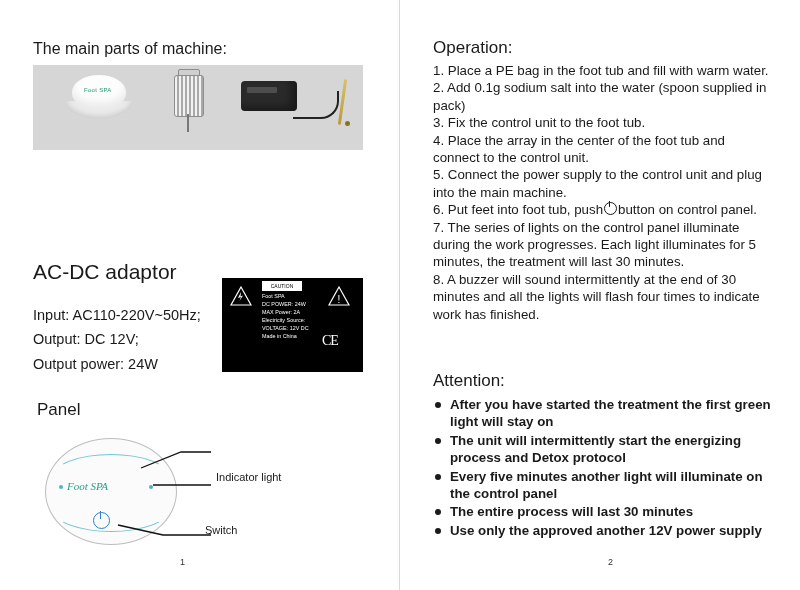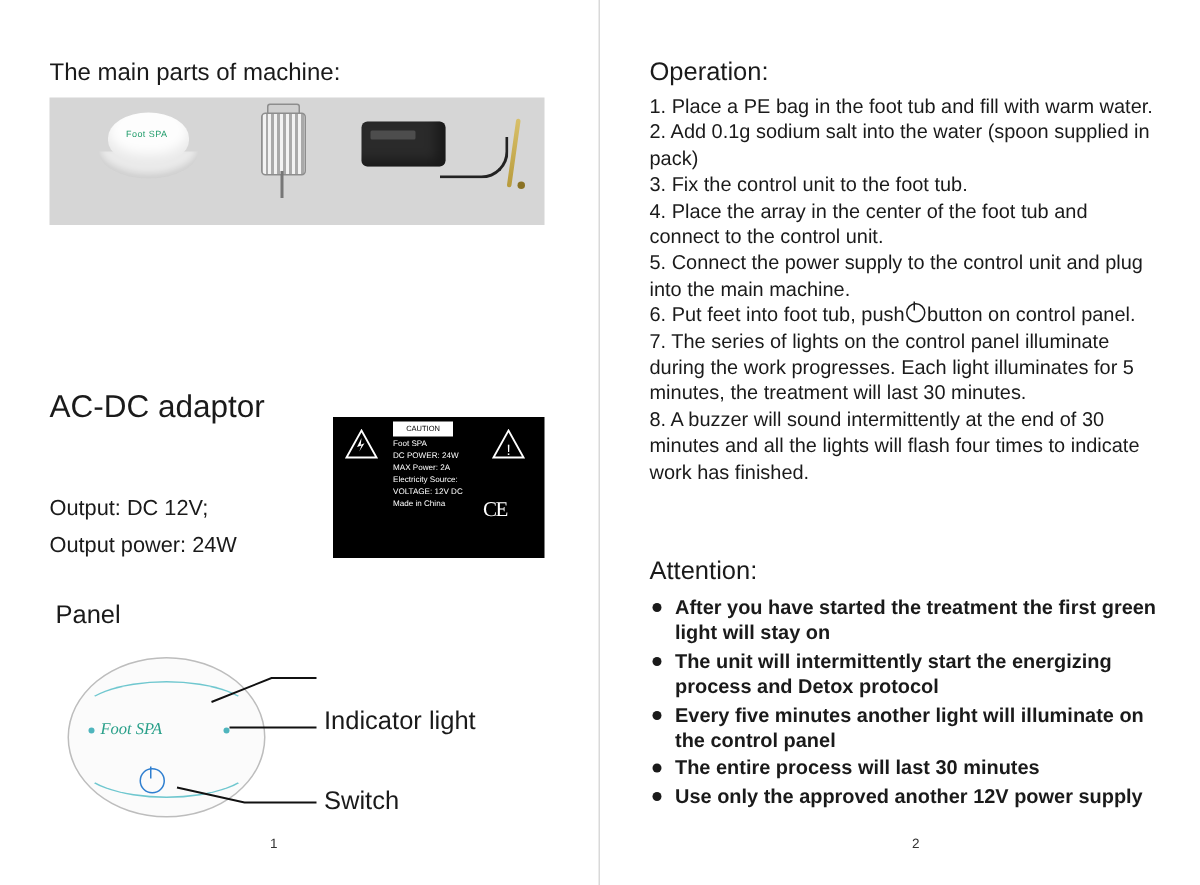--- a/index.html
+++ b/index.html
@@ -336,25 +336,25 @@
   }
   .callouts {
     position: absolute;
     left: 33px;
     top: 430px;
     width: 350px;
     height: 125px;
   }
   .callout-label {
     position: absolute;
-    font-size: 17px;
+    font-size: 11px;
     color: #1a1a1a;
   }
   .lbl-indicator { left: 183px; top: 41px; }
-  .lbl-switch { left: 183px; top: 94px; }
+  .lbl-switch { left: 172px; top: 94px; }
 
   .page-num-left {
     position: absolute;
     left: 180px;
     top: 557px;
     font-size: 9px;
     color: #333;
   }
 
   
@@ -472,20 +472,21 @@
         </div>
         <div class="cord"></div>
       </div>
       <div class="ph-pen">
         <div class="stick"></div>
         <div class="tip"></div>
       </div>
     </div>
 
     <div class="heading-adaptor">AC-DC adaptor</div>
+    <div class="spec-line spec-1">Input: AC110-220V~50Hz;</div>
     <div class="spec-line spec-2">Output: DC 12V;</div>
     <div class="spec-line spec-3">Output power: 24W</div>
 
     <div class="label-plate">
       <div class="lp-caution">CAUTION</div>
       <div class="tri-outline tri-left">
         <svg width="22" height="20" viewBox="0 0 22 20">
           <polygon points="11,1 21,19 1,19" fill="none" stroke="#ffffff" stroke-width="1.2"></polygon>
           <path d="M11 6 L8 12 L11 11 L9.5 15 L13 9.5 L10.5 10.5 Z" fill="#ffffff"></path>
         </svg>

